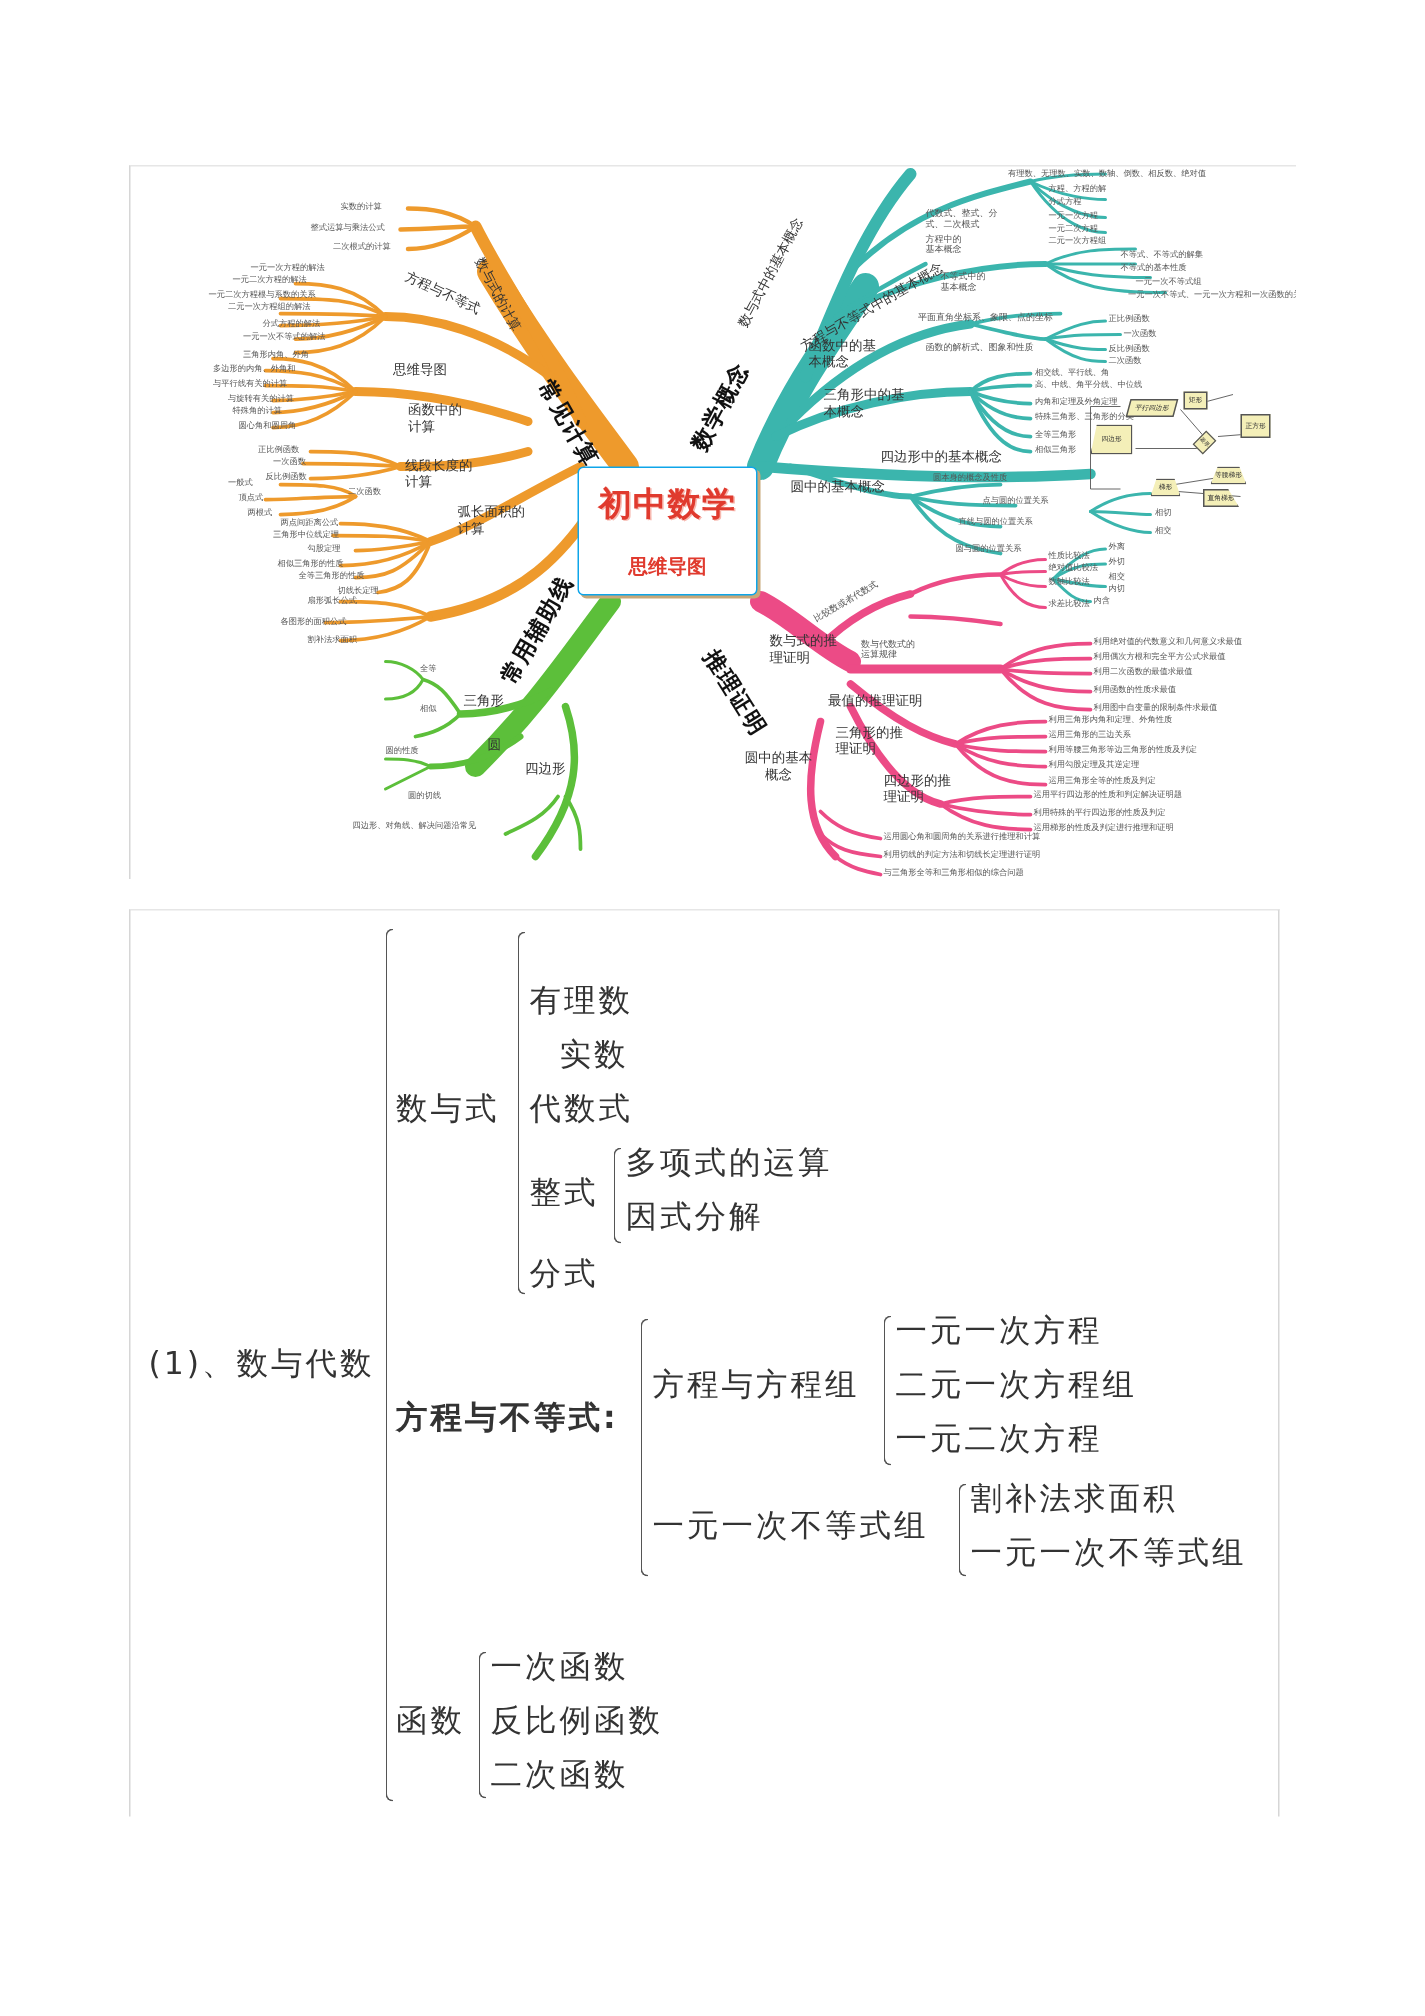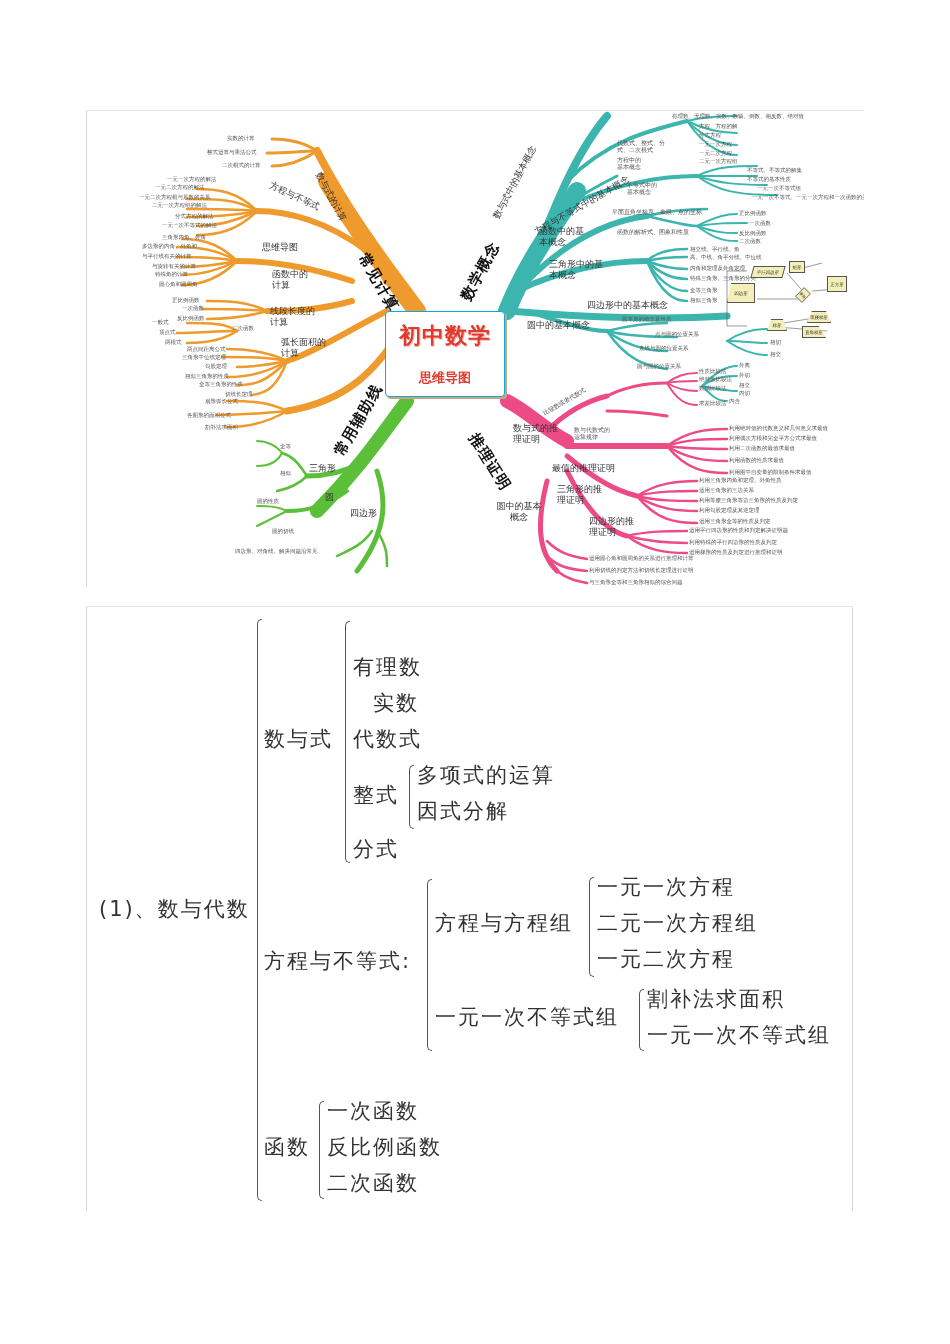--- a/index.html
+++ b/index.html
@@ -177,21 +177,21 @@
   <div class="mm-text main-label" style="left:372px; top:185px; transform: rotate(-62deg);">数学概念</div>
   <div class="mm-text main-label" style="left:245px; top:340px; transform: rotate(-60deg);">常用辅助线</div>
   <div class="mm-text main-label" style="left:392px; top:320px; transform: rotate(58deg);">推理证明</div>
 
   <div class="mm-text small" style="left:235px; top:60px; transform: rotate(62deg); transform-origin:left top;">数与式的计算</div>
   <div class="mm-text small" style="left:185px; top:70px; transform: rotate(25deg); transform-origin:left top;">方程与不等式</div>
   <div class="mm-text small" style="left:175px; top:132px;">思维导图</div>
   <div class="mm-text small" style="left:185px; top:158px; width:40px; white-space:normal; line-height:11px;">函数中的计算</div>
   <div class="mm-text tiny" style="left:145px; top:215px;">二次函数</div>
   <div class="mm-text small" style="left:183px; top:195px; width:50px; white-space:normal; line-height:11px;">线段长度的计算</div>
-  <div class="mm-text small" style="left:194px; top:226px; width:50px; white-space:normal; line-height:11px;">弧长面积的计算</div>
+  <div class="mm-text small" style="left:218px; top:226px; width:50px; white-space:normal; line-height:11px;">弧长面积的计算</div>
 
   <div class="mm-text tiny" style="left:140px; top:25px;">实数的计算</div>
   <div class="mm-text tiny" style="left:120px; top:39px;">整式运算与乘法公式</div>
   <div class="mm-text tiny" style="left:135px; top:52px;">二次根式的计算</div>
   <div class="mm-text tiny" style="left:80px; top:66px;">一元一次方程的解法</div>
   <div class="mm-text tiny" style="left:68px; top:74px;">一元二次方程的解法</div>
   <div class="mm-text tiny" style="left:52px; top:84px;">一元二次方程根与系数的关系</div>
   <div class="mm-text tiny" style="left:65px; top:92px;">二元一次方程组的解法</div>
   <div class="mm-text tiny" style="left:88px; top:103px;">分式方程的解法</div>
   <div class="mm-text tiny" style="left:75px; top:112px;">一元一次不等式的解法</div>
@@ -336,21 +336,21 @@
   <div class="brace" style="left:258px; top:14px; height:240px;"></div>
   <div class="t" style="left:266px; top:50px;">有理数</div>
   <div class="t" style="left:266px; top:86px;margin-left:20px;">实数</div>
   <div class="t" style="left:266px; top:122px;">代数式</div>
   <div class="t" style="left:266px; top:178px;">整式</div>
   <div class="brace" style="left:322px; top:158px; height:62px;"></div>
   <div class="t" style="left:330px; top:158px;">多项式的运算</div>
   <div class="t" style="left:330px; top:194px;">因式分解</div>
   <div class="t" style="left:266px; top:232px;">分式</div>
 
-  <div class="t" style="left:177px; top:344px;">方程与不等式:</div>
+  <div class="t" style="left:177px; top:328px;font-weight:bold;">方程与不等式:</div>
   <div class="brace" style="left:340px; top:272px; height:170px;"></div>
   <div class="t" style="left:348px; top:306px;">方程与方程组</div>
   <div class="brace" style="left:502px; top:270px; height:98px;"></div>
   <div class="t" style="left:510px; top:270px;">一元一次方程</div>
   <div class="t" style="left:510px; top:306px;">二元一次方程组</div>
   <div class="t" style="left:510px; top:342px;">一元二次方程</div>
   <div class="t" style="left:348px; top:400px;">一元一次不等式组</div>
   <div class="brace" style="left:552px; top:382px; height:60px;"></div>
   <div class="t" style="left:560px; top:382px;">割补法求面积</div>
   <div class="t" style="left:560px; top:418px;">一元一次不等式组</div>

